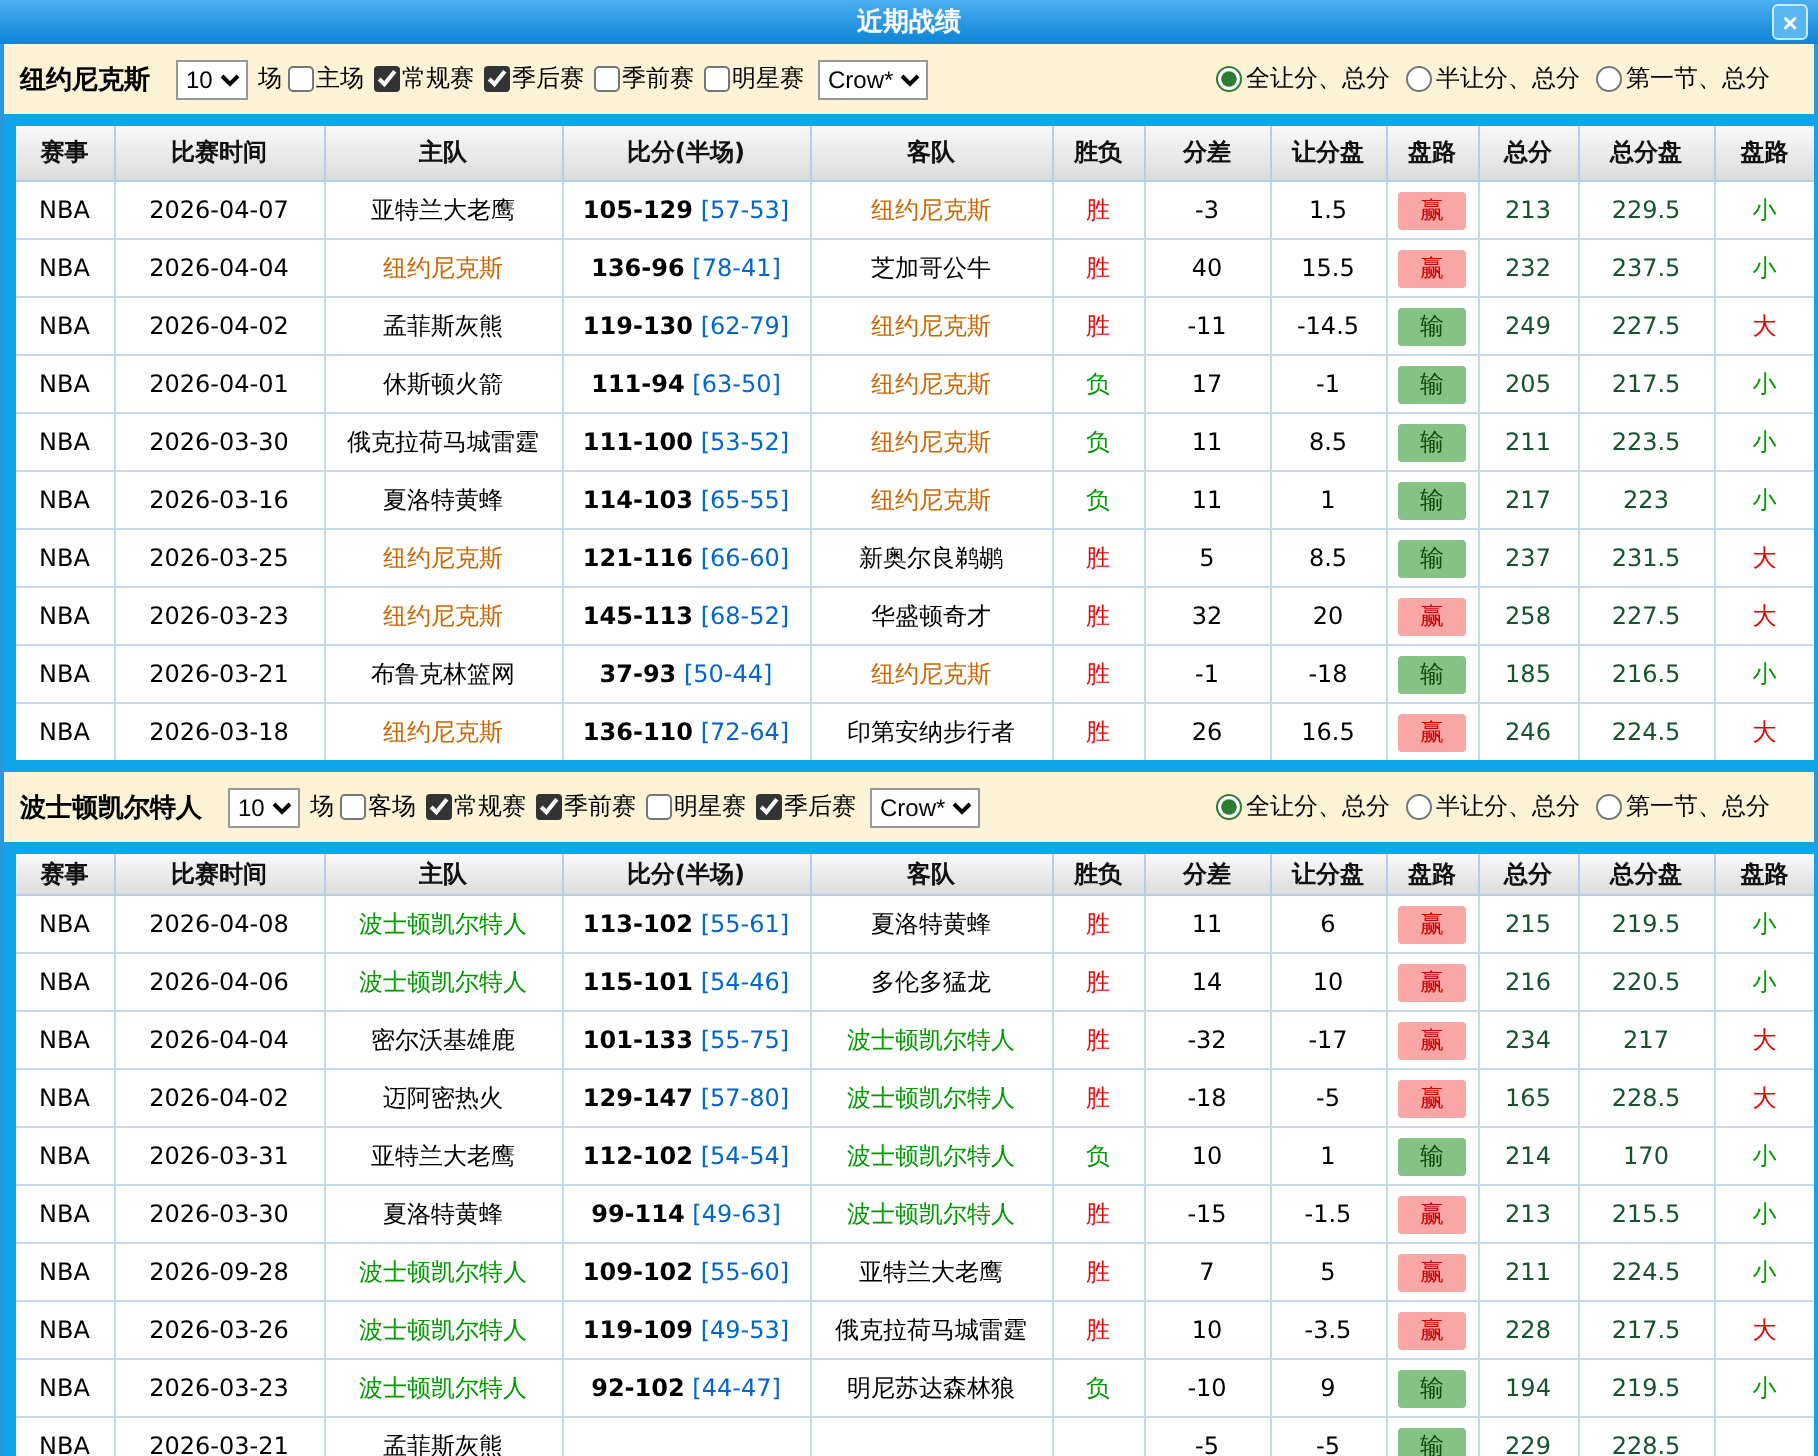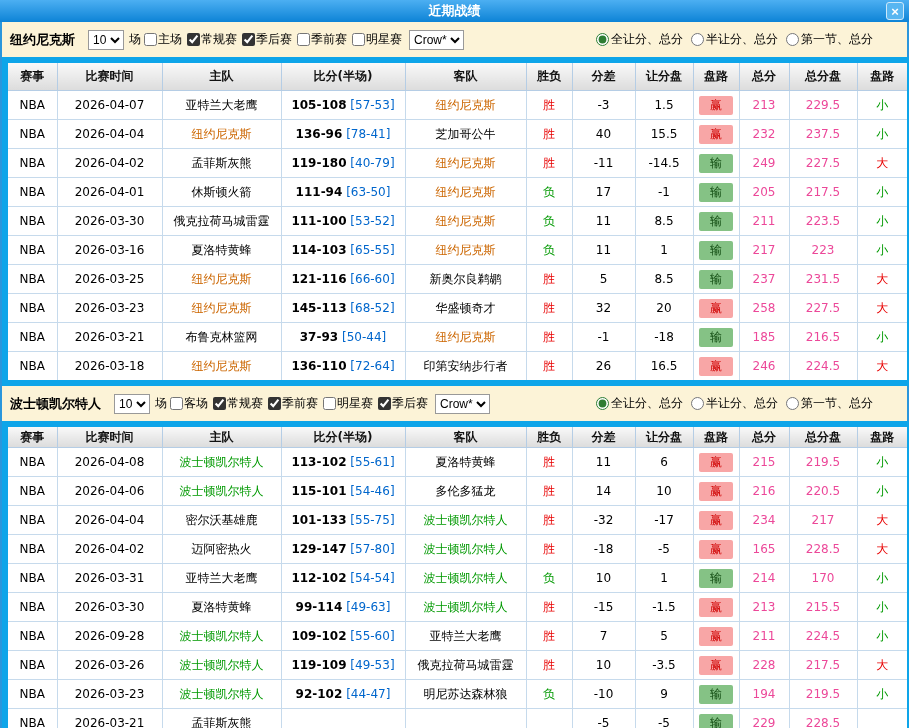--- a/index.html
+++ b/index.html
@@ -10,33 +10,33 @@
   .titlebar .title{color:#fff;font-weight:bold;font-size:13px}
   .close-btn{position:absolute;right:5px;top:2px;width:18px;height:18px;
              background:#58b6f1;border:1px solid #cde9fb;border-radius:3px;color:#fff;
              font-size:13px;font-weight:bold;line-height:15px;text-align:center;padding:0;cursor:pointer}
   .bodywrap{border-left:2px solid #2a96dc;border-right:2px solid #2a96dc;width:909px;box-sizing:border-box}
   .filterbar{height:35px;background:#fcf3d7;display:flex;align-items:center;padding:0 8px;gap:3px;box-sizing:border-box}
   .team-name{font-weight:bold;font-size:13px;margin-right:8px}
   .filterbar select{font-size:12px;height:20px;margin:0 2px;background:#fff;border:1px solid #999}
   .cb{display:inline-flex;align-items:center;margin-right:2px;cursor:pointer}
   .cb input{margin:0 1px 0 0;accent-color:#333}
-  .radios{margin-left:auto;display:flex;align-items:flex-start;gap:8px;margin-right:26px}
+  .radios{margin-left:auto;display:flex;align-items:flex-start;gap:8px;margin-right:14px}
   .radio{display:inline-flex;align-items:center;cursor:pointer}
   .radio input{margin:0 2px 0 0;accent-color:#2e7d32}
   table.grid{border-collapse:collapse;table-layout:fixed;width:905px;border:6px solid #0ea5e9}
   .grid th{background:linear-gradient(#f9f9f9,#dcdcdc);border:1px solid #b5cde5;
            font-weight:bold;font-size:12px;color:#111;padding:0;overflow:hidden;white-space:nowrap}
   .grid.t1 th{height:27px}
   .grid.t2 th{height:20px}
   .grid td{border:1px solid #c6daec;text-align:center;height:28px;padding:0 1px;
            overflow:hidden;white-space:nowrap}
   .score{font-weight:bold}
   .half{color:#0066cc}
-  .blue{color:#ec4899}
+  .blue{color:#14532d}
   .red{color:#e80000}
   .green{color:#009900}
   .chip{display:inline-block;min-width:24px;padding:1px 5px;border-radius:2px;font-size:12px}
   .chip-win{background:#f8a6a6;color:#cf0000}
   .chip-loss{background:#85c285;color:#104a10}
   .summary-row td{height:28px;background:#fffef9}
 </style>
 </head>
 <body>
 
@@ -115,21 +115,21 @@
             <th>总分</th>
             <th>总分盘</th>
             <th>盘路</th>
           </tr>
         </thead>
         <tbody>
           <tr>
             <td>NBA</td>
             <td>2026-04-07</td>
             <td>亚特兰大老鹰</td>
-            <td><span class="score">105-108</span> <span class="half">[57-53]</span></td>
+            <td><span class="score">105-129</span> <span class="half">[57-53]</span></td>
             <td><span style="color:#cc6600">纽约尼克斯</span></td>
             <td><span class="red">胜</span></td>
             <td>-3</td>
             <td>1.5</td>
             <td><span class="chip chip-win">赢</span></td>
             <td class="blue">213</td>
             <td class="blue">229.5</td>
             <td><span class="green">小</span></td>
           </tr>
           <tr>
@@ -143,21 +143,21 @@
             <td>15.5</td>
             <td><span class="chip chip-win">赢</span></td>
             <td class="blue">232</td>
             <td class="blue">237.5</td>
             <td><span class="green">小</span></td>
           </tr>
           <tr>
             <td>NBA</td>
             <td>2026-04-02</td>
             <td>孟菲斯灰熊</td>
-            <td><span class="score">119-180</span> <span class="half">[40-79]</span></td>
+            <td><span class="score">119-130</span> <span class="half">[62-79]</span></td>
             <td><span style="color:#cc6600">纽约尼克斯</span></td>
             <td><span class="red">胜</span></td>
             <td>-11</td>
             <td>-14.5</td>
             <td><span class="chip chip-loss">输</span></td>
             <td class="blue">249</td>
             <td class="blue">227.5</td>
             <td><span class="red">大</span></td>
           </tr>
           <tr>

